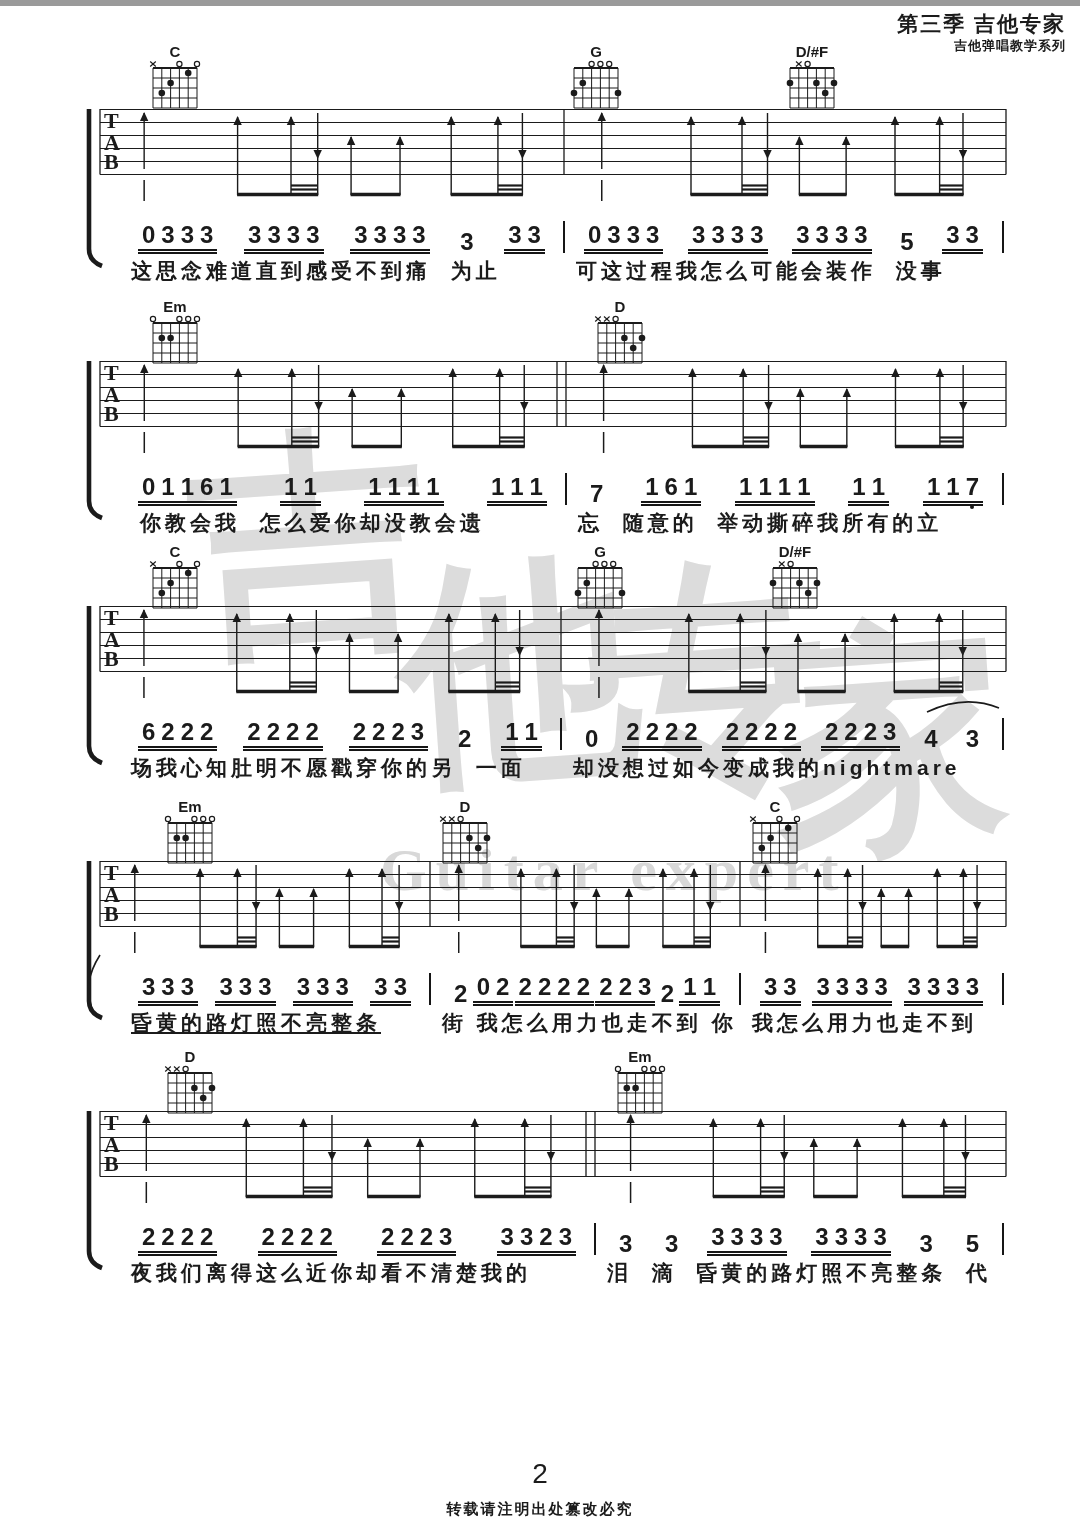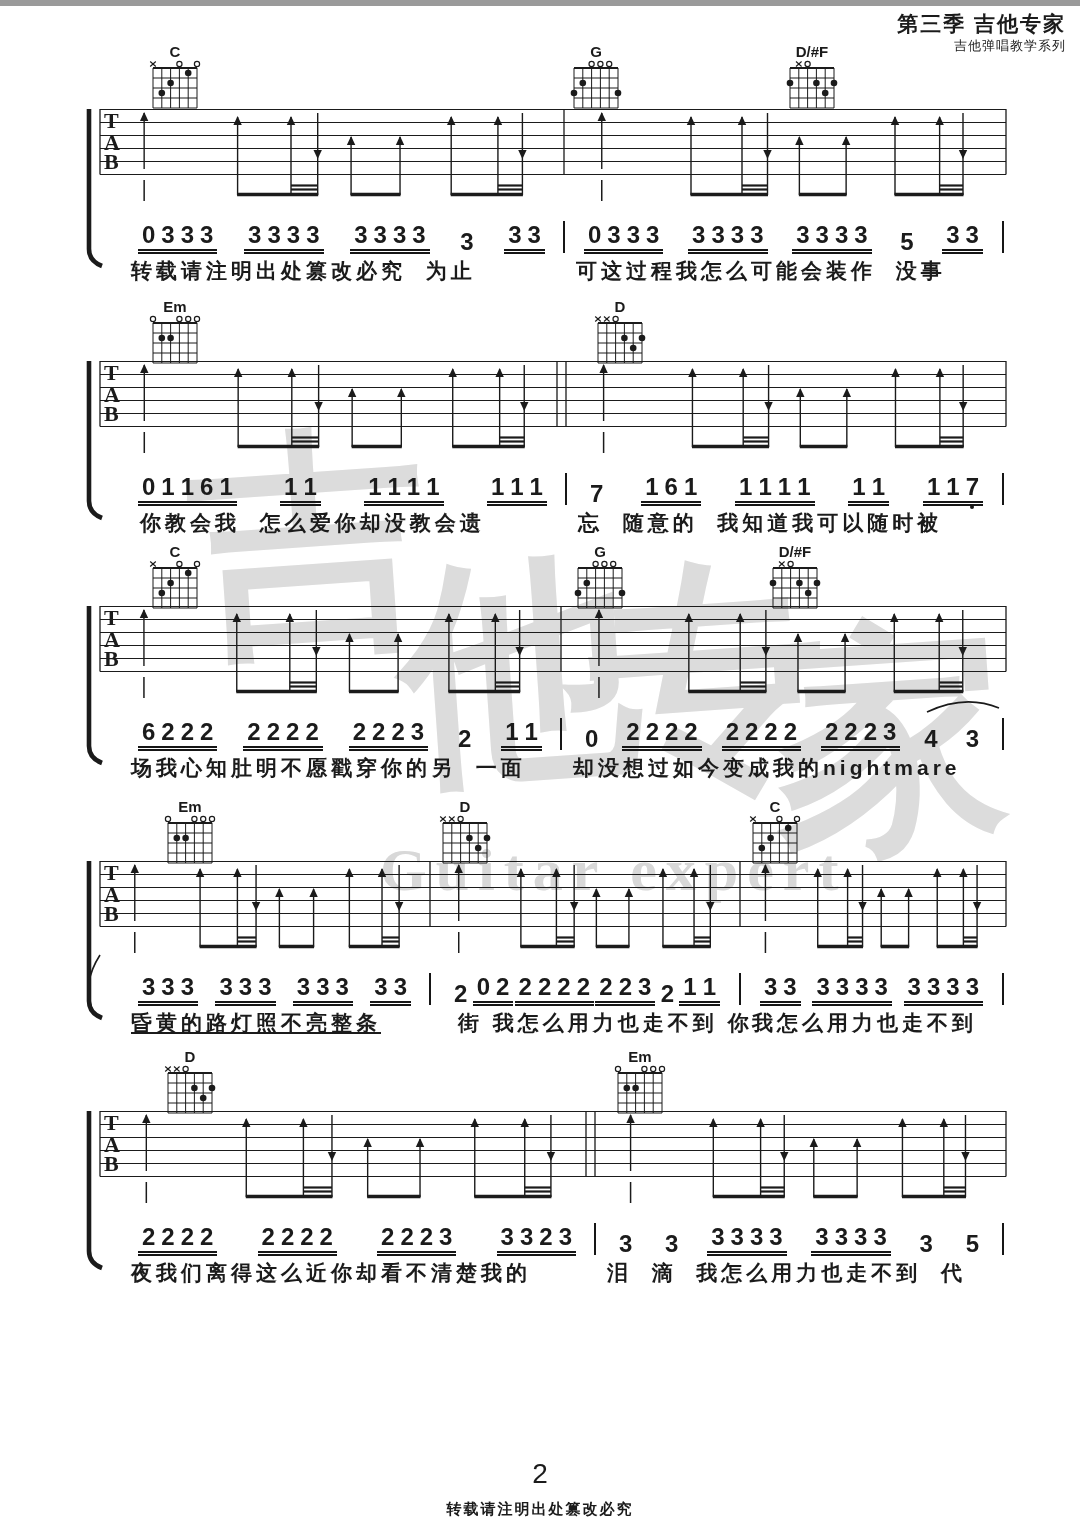--- a/index.html
+++ b/index.html
@@ -1,20 +1,20 @@
 <!DOCTYPE html>
 <html><head>
 <meta charset="utf-8">
 <style>
   html,body{margin:0;padding:0;background:#9a9a9a;}
   .page{position:relative;width:1080px;height:1527px;background:#ffffff;margin:6px auto;
         font-family:"Liberation Sans",sans-serif;color:#1b1b1b;overflow:hidden;}
   .hdr{position:absolute;top:6px;right:14px;text-align:right;z-index:3;}
   .hdr .t1{font-size:21px;font-weight:bold;letter-spacing:2px;line-height:1.15;}
-  .hdr .t2{font-size:13px;font-weight:normal;letter-spacing:1px;margin-top:1px;}
+  .hdr .t2{font-size:13px;font-weight:bold;letter-spacing:1px;margin-top:1px;}
   .wm-char{position:absolute;z-index:0;color:#dcdcdc;font-weight:bold;font-size:238px;
            line-height:1;transform:rotate(-4deg);user-select:none;}
   .wm-latin{position:absolute;left:380px;top:830px;z-index:0;color:#d8d8d8;font-weight:bold;
             font-size:60px;letter-spacing:9px;font-family:"Liberation Serif",serif;user-select:none;}
   .chord{position:absolute;z-index:2;}
   .staffsvg{position:absolute;z-index:1;}
   .tabletter{position:absolute;z-index:2;font-family:"Liberation Serif",serif;
              font-weight:bold;font-size:22px;line-height:1;}
   .numrow{position:absolute;display:flex;justify-content:space-between;align-items:flex-end;z-index:2;}
   .grp{display:flex;align-items:flex-end;padding:0 1px;}
@@ -196,21 +196,21 @@
           <span class="dgt">3</span>
         </div>
         <div class="grp">
           <span class="dgt">3</span>
         </div>
         <div class="grp u">
           <span class="dgt">3</span>
           <span class="dgt">3</span>
         </div>
       </div>
-      <div class="lyr" style="left: 131px; top: 251px;">转载请注明出处篡改必究  为止</div>
+      <div class="lyr" style="left: 131px; top: 251px;">这思念难道直到感受不到痛  为止</div>
       <div class="numrow" style="left: 584px; top: 217px; width: 399px;">
         <div class="grp u">
           <span class="dgt">0</span>
           <span class="dgt">3</span>
           <span class="dgt">3</span>
           <span class="dgt">3</span>
         </div>
         <div class="grp u">
           <span class="dgt">3</span>
           <span class="dgt">3</span>
@@ -387,21 +387,21 @@
         <div class="grp u">
           <span class="dgt">1</span>
           <span class="dgt">1</span>
         </div>
         <div class="grp u">
           <span class="dgt">1</span>
           <span class="dgt">1</span>
           <span class="dgt">7<span class="ldot"></span></span>
         </div>
       </div>
-      <div class="lyr" style="left: 578px; top: 503px;">忘  随意的  我知道我可以随时被</div>
+      <div class="lyr" style="left: 578px; top: 503px;">忘  随意的  举动撕碎我所有的立</div>
       <div class="nbar" style="left: 565px; top: 467px; height: 32px;"></div>
       <div class="nbar" style="left: 1002px; top: 467px; height: 32px;"></div>
       <svg width="66" height="70" class="chord" style="position: absolute; left: 142px; top: 538px;">
         <text x="33" y="13" font-size="15" font-weight="bold" text-anchor="middle" fill="#1b1b1b" font-family="&quot;Liberation Sans&quot;,sans-serif">C</text>
         <line x1="8.2" y1="17.5" x2="13.8" y2="22.5" stroke="#1b1b1b" stroke-width="1.1"></line>
         <line x1="8.2" y1="22.5" x2="13.8" y2="17.5" stroke="#1b1b1b" stroke-width="1.1"></line>
         <circle cx="37.400000000000006" cy="20" r="2.6" fill="none" stroke="#1b1b1b" stroke-width="1.2"></circle>
         <circle cx="55" cy="20" r="2.6" fill="none" stroke="#1b1b1b" stroke-width="1.2"></circle>
         <line x1="11" y1="24" x2="55" y2="24" stroke="#1b1b1b" stroke-width="1.8"></line>
         <line x1="11" y1="34" x2="55" y2="34" stroke="#1b1b1b" stroke-width="1"></line>
@@ -791,21 +791,21 @@
           <span class="dgt">3</span>
         </div>
         <div class="grp">
           <span class="dgt">2</span>
         </div>
         <div class="grp u">
           <span class="dgt">1</span>
           <span class="dgt">1</span>
         </div>
       </div>
-      <div class="lyr" style="left: 458px; top: 1003px;">街 我怎么用力也走不到 你</div>
+      <div class="lyr" style="left: 442px; top: 1003px;">街 我怎么用力也走不到 你</div>
       <div class="numrow" style="left: 760px; top: 969px; width: 223px;">
         <div class="grp u">
           <span class="dgt">3</span>
           <span class="dgt">3</span>
         </div>
         <div class="grp u">
           <span class="dgt">3</span>
           <span class="dgt">3</span>
           <span class="dgt">3</span>
           <span class="dgt">3</span>
@@ -977,20 +977,20 @@
           <span class="dgt">3</span>
           <span class="dgt">3</span>
         </div>
         <div class="grp">
           <span class="dgt">3</span>
         </div>
         <div class="grp">
           <span class="dgt">5</span>
         </div>
       </div>
-      <div class="lyr" style="left: 607px; top: 1253px;">泪  滴  我怎么用力也走不到  代</div>
+      <div class="lyr" style="left: 607px; top: 1253px;">泪  滴  昏黄的路灯照不亮整条  代</div>
       <div class="nbar" style="left: 594px; top: 1217px; height: 32px;"></div>
       <div class="nbar" style="left: 1002px; top: 1217px; height: 32px;"></div>
     </div>
 
   <div class="ftr-page">2</div>
   <div class="ftr-note">转载请注明出处篡改必究</div>
 </div>
 
 </body></html>

